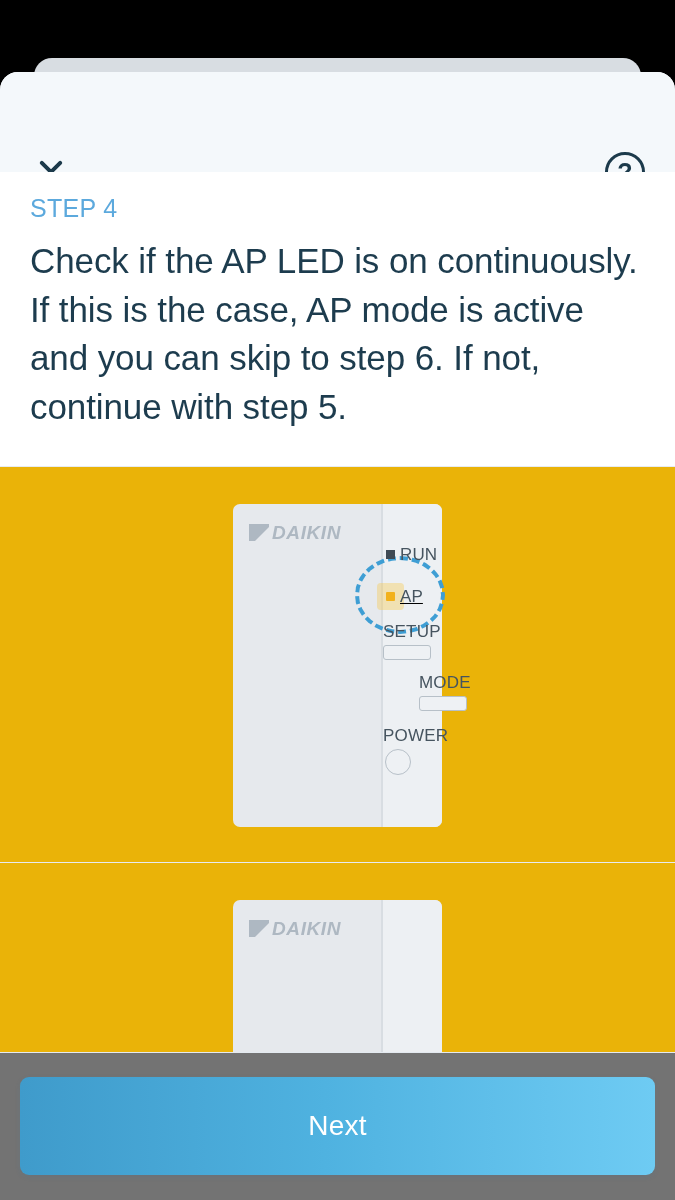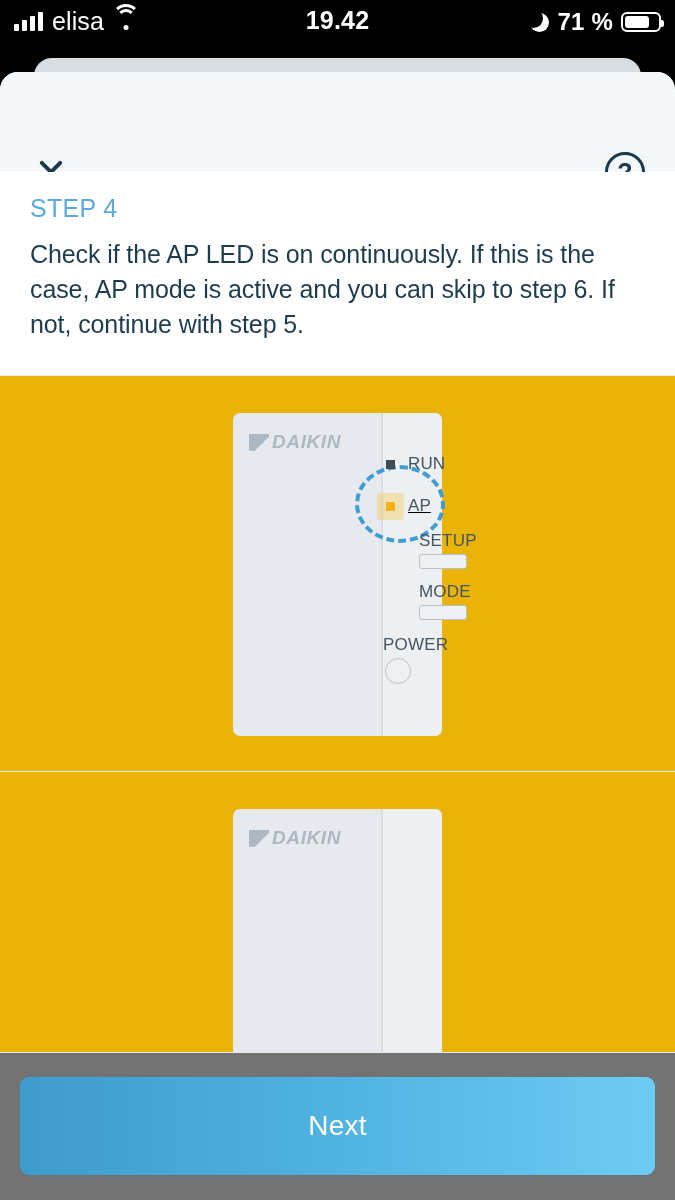--- a/index.html
+++ b/index.html
@@ -49,85 +49,60 @@
   .close-btn::before{transform:translate(-50%,-50%) rotate(45deg);}
   .close-btn::after{transform:translate(-50%,-50%) rotate(-45deg);}
   .help-btn{position:absolute;right:30px;top:100px;transform:translateY(-50%);
     width:40px;height:40px;border:3px solid #1c3a4b;border-radius:50%;
     color:#1c3a4b;font-size:25px;font-weight:700;line-height:35px;text-align:center;cursor:pointer;box-sizing:border-box;}
 
   
   .content{position:absolute;left:0;top:100px;width:675px;bottom:0;overflow:hidden;}
   .sec-text{background:#ffffff;padding:22px 30px 34px 30px;border-bottom:1px solid #e7ecf1;}
   .step-label{color:#5ca9dd;font-size:25px;letter-spacing:.3px;margin:0 0 14px 0;}
-  .step-body{color:#1d3c4e;font-size:25px;line-height:1.39;margin:0;letter-spacing:-.1px;}
+  .step-body{color:#1d3c4e;font-size:35px;line-height:1.39;margin:0;letter-spacing:-.1px;}
   .sec-image{background:#eab308;padding:37px 0 35px 0;border-bottom:1px solid #e7ecf1;display:flex;justify-content:center;}
   .sec-image.cut{padding-bottom:0;border-bottom:none;}
 
   
   .device{position:relative;width:209px;height:323px;background:#e6e9ed;border-radius:7px;}
   .device .right-panel{position:absolute;left:149px;top:0;right:0;bottom:0;background:#edf0f3;border-radius:0 7px 7px 0;}
   .device .split{position:absolute;left:148px;top:0;bottom:0;width:1.5px;background:#d8dde2;}
   .logo{position:absolute;left:16px;top:18px;display:flex;align-items:center;}
   .logo .mark{width:20px;height:17px;background:#aeb8c2;margin-right:3px;
     clip-path:polygon(0 0,100% 0,100% 18%,30% 100%,0 100%);}
   .logo .word{font-size:19px;font-weight:700;font-style:italic;color:#aeb8c2;letter-spacing:.6px;}
-  .led-row{position:absolute;display:flex;align-items:center;gap:13px;}
+  .led-row{position:absolute;display:flex;align-items:center;gap:5px;}
   .led-run{left:153px;top:41px;}
   .led-ap{left:153px;top:83px;text-decoration:underline;}
   .led-sq{width:9px;height:9px;}
   .led-sq.run{background:#3f4a54;}
   .led-sq.ap{background:#f2b11b;box-shadow:0 0 0 9px rgba(246,201,74,.38);border-radius:1px;}
   .led-txt{font-size:17px;color:#46545f;letter-spacing:.1px;}
   .ring{position:absolute;left:122px;top:52px;width:82px;height:70px;border:4px dashed #3e9ed4;border-radius:50%;}
   .ctl{position:absolute;left:150px;}
   .ctl .lbl{font-size:17px;color:#46545f;letter-spacing:.2px;margin-bottom:3px;}
   .ctl .btn{width:48px;height:15px;background:#eef1f4;border:1.5px solid #b7c0c8;border-radius:3px;box-sizing:border-box;}
   .ctl .circle{width:26px;height:26px;border:1.5px solid #b7c0c8;border-radius:50%;background:#eef1f4;box-sizing:border-box;margin-left:2px;}
-  .ctl.setup{top:118px;padding-left:36px;}
+  .ctl.setup{top:118px;}
   .ctl.mode{top:169px;padding-left:36px;}
   .ctl.power{top:222px;}
 
   
   .footer{position:absolute;left:0;bottom:0;width:675px;height:147px;background:#737373;border-top:1px solid #e4eaf0;}
   .next-btn{position:absolute;left:20px;top:24px;width:635px;height:98px;border:none;border-radius:9px;
     background:linear-gradient(90deg,#3f9bcb 0%,#4fb2e0 48%,#6ecbf3 100%);
     color:#fff;font-family:"Liberation Sans",sans-serif;font-size:28px;letter-spacing:.2px;cursor:pointer;
     box-shadow:0 2px 5px rgba(60,120,160,.16);}
 </style>
 </head>
 <body>
 
 <div class="phone">
 
-  <div class="statusbar">
-    <div class="sb-left">
-      <span class="bars">
-          <i></i>
-          <i></i>
-          <i></i>
-          <i></i>
-        </span>
-      <span class="carrier">elisa</span>
-      <span class="wifi">
-        <span class="a"></span>
-          <span class="b"></span>
-          <span class="dot"></span>
-      </span>
-    </div>
-    <div class="sb-time">19.42</div>
-    <div class="sb-right">
-      <span class="moon"></span>
-      <span class="pct">71 %</span>
-      <span class="batt">
-        <span class="fill"></span>
-          <span class="nub"></span>
-      </span>
-    </div>
-  </div>
 
   <div class="card-behind"></div>
 
   <div class="sheet">
 
     <div class="sheet-header">
       <div class="close-btn"></div>
       <div class="help-btn">?</div>
     </div>
 

